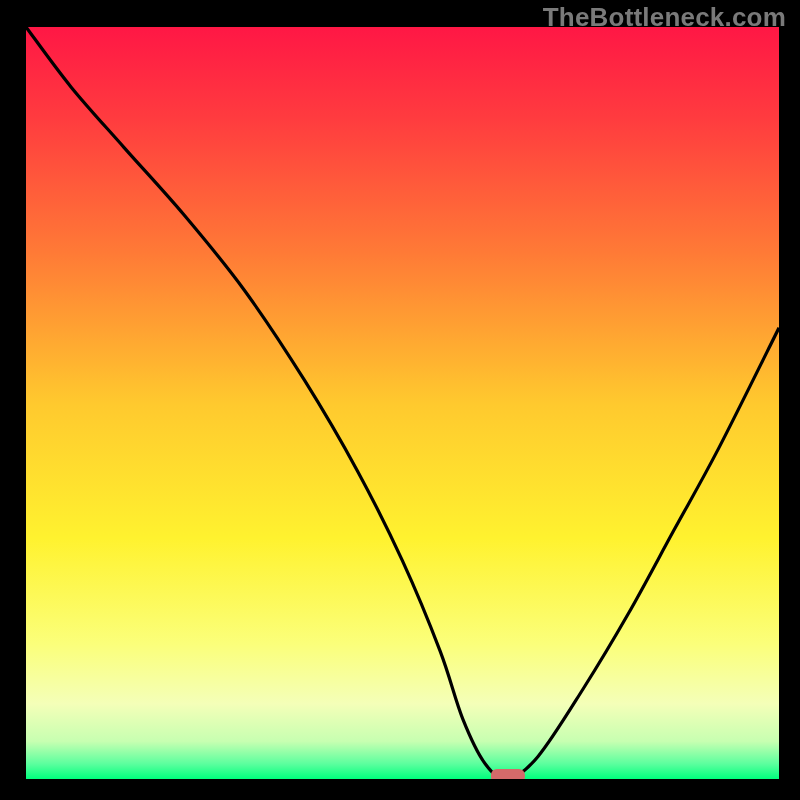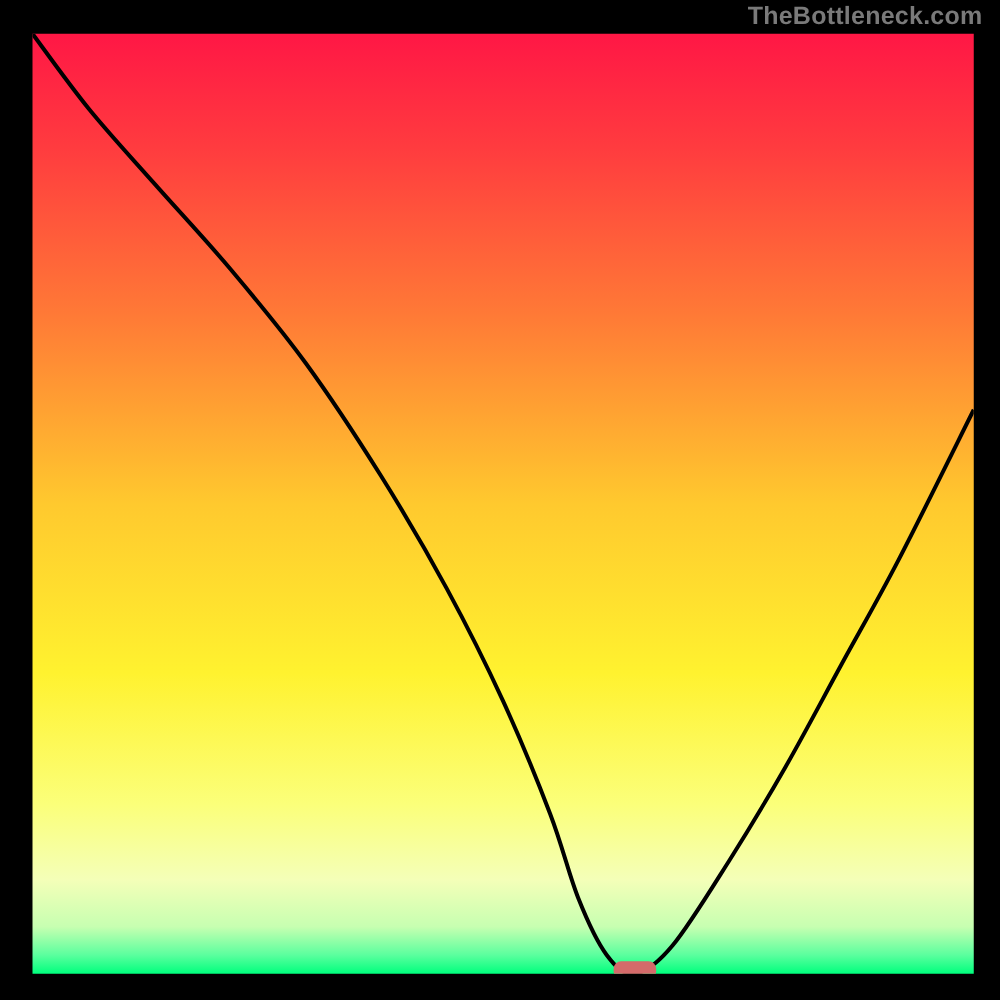--- a/index.html
+++ b/index.html
@@ -15,21 +15,21 @@
     top: 0;
     left: 0;
     width: 800px;
     height: 800px;
   }
   .watermark {
     position: absolute;
     top: 2px;
     right: 14px;
     font-family: Arial, Helvetica, sans-serif;
-    font-size: 20px;
+    font-size: 26px;
     font-weight: 600;
     color: #7a7a7a;
     letter-spacing: 0.2px;
   }
 </style>
 </head>
 <body>
 
 <svg class="frame" viewBox="0 0 800 800">
   <defs>

